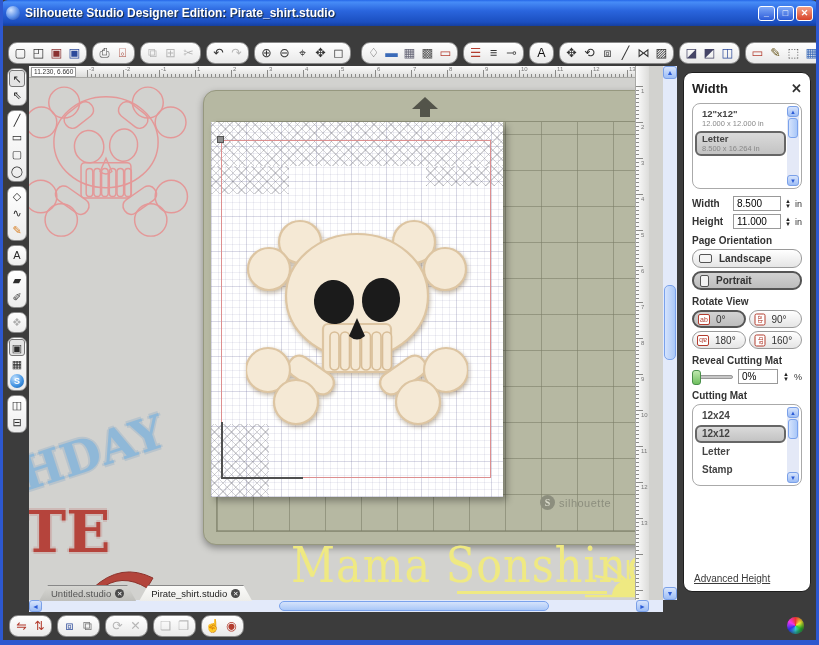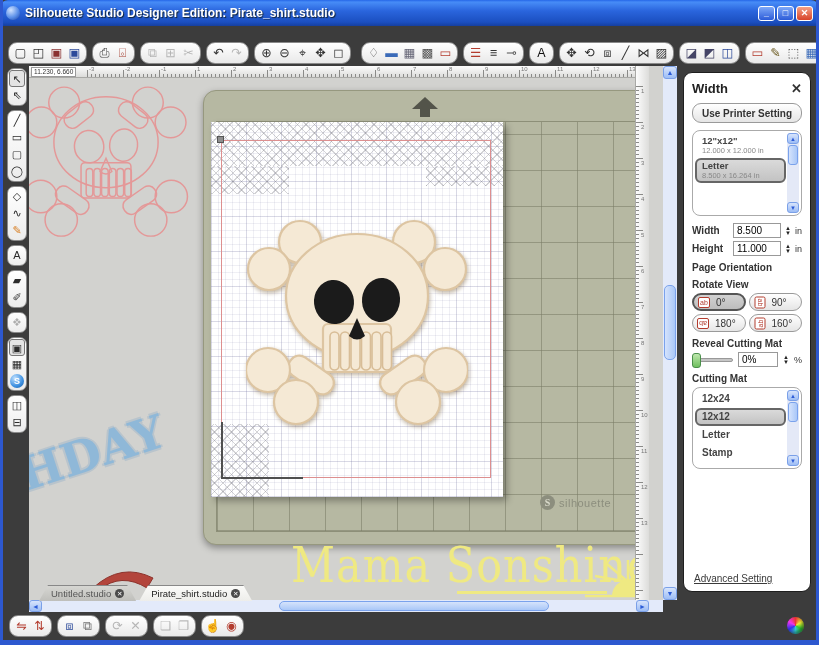--- a/index.html
+++ b/index.html
@@ -539,20 +539,21 @@
             <g fill="#f5e9d5" stroke="#d8bd97" stroke-width="1.6">
               <use href="#skull-teeth"></use>
             </g>
             <g fill="#1b1b1b" stroke="none">
               <use href="#skull-face"></use>
             </g>
           </svg>
         </div>
 
         <div class="scrap-blue">HDAY</div>
+        <div class="scrap-red">TE</div>
         <svg class="scrap-hat" width="70" height="30">
           <path d="M4 28 Q32 2 64 18 L58 28 Q32 12 10 30 Z" fill="#b3453c" stroke="#8d332c" stroke-width="1"></path>
         </svg>
 
         <div class="brand-text">Mama Sonshine</div>
         <div class="brand-underline"></div>
         <svg class="brand-sun" width="86" height="44">
           <g stroke="#efe982" stroke-width="2.5" fill="none">
             <line x1="43" y1="28" x2="43" y2="6"></line>
             <line x1="43" y1="28" x2="22" y2="10"></line>
@@ -734,21 +735,20 @@
       <div class="xp-arrow" style="left:0;bottom:0;width:14px;height:13px;font-size:7px;line-height:12px">▼</div>
     </div>
 
     <div class="rightpanel">
       <div class="panel">
         <div class="panel-head">
           <div class="panel-title">Width</div>
           <div class="panel-close">✕</div>
         </div>
 
-        <div class="btn printer-btn">Use Printer Setting</div>
 
         <div class="listbox sizes-list" id="sizes-list">
           <div class="list-row">
               <div class="row-name">12"x12"</div>
               <div class="row-dims">12.000 x 12.000 in</div>
             </div>
             <div class="list-row selected">
               <div class="row-name">Letter</div>
               <div class="row-dims">8.500 x 16.264 in</div>
             </div>
@@ -772,20 +772,30 @@
           <div class="dim-label">Height</div>
           <input class="dim-input" value="11.000" style="">
           <div class="spin">
               <span>▲</span>
               <span>▼</span>
             </div>
           <div class="unit">in</div>
         </div>
 
         <div class="sec-label">Page Orientation</div>
+        <div id="orient-btns">
+            <div class="btn orient-btn">
+              <div class="o-icon landscape"></div>
+              <span>Landscape</span>
+            </div>
+            <div class="btn orient-btn selected">
+              <div class="o-icon portrait"></div>
+              <span>Portrait</span>
+            </div>
+          </div>
 
         <div class="sec-label">Rotate View</div>
         <div class="rot-grid" id="rot-grid">
             <div class="btn rot-btn selected">
               <div class="r-icon" style="transform: rotate(0deg);">ab</div>
               <span>0°</span>
             </div>
             <div class="btn rot-btn">
               <div class="r-icon" style="transform: rotate(90deg);">ab</div>
               <span>90°</span>
@@ -827,21 +837,21 @@
             <div class="list-row">
               <div class="row-name">Stamp</div>
             </div>
             <div class="mini-scroll">
             <div class="xp-arrow mini-up">▲</div>
             <div class="mini-thumb" style="top:12px;height:20px"></div>
             <div class="xp-arrow mini-dn">▼</div>
           </div>
         </div>
 
-        <div class="advanced">Advanced Setting</div>
+        <div class="advanced">Advanced Height</div>
       </div>
     </div>
   </div>
 
   <div class="bottombar" id="toolbar-bottom">
 
   <div class="tb-group">
         <span class="tb-btn" style="color: rgb(179, 60, 46);">⇋</span>
         <span class="tb-btn" style="color: rgb(179, 60, 46);">⇅</span>
       </div>

